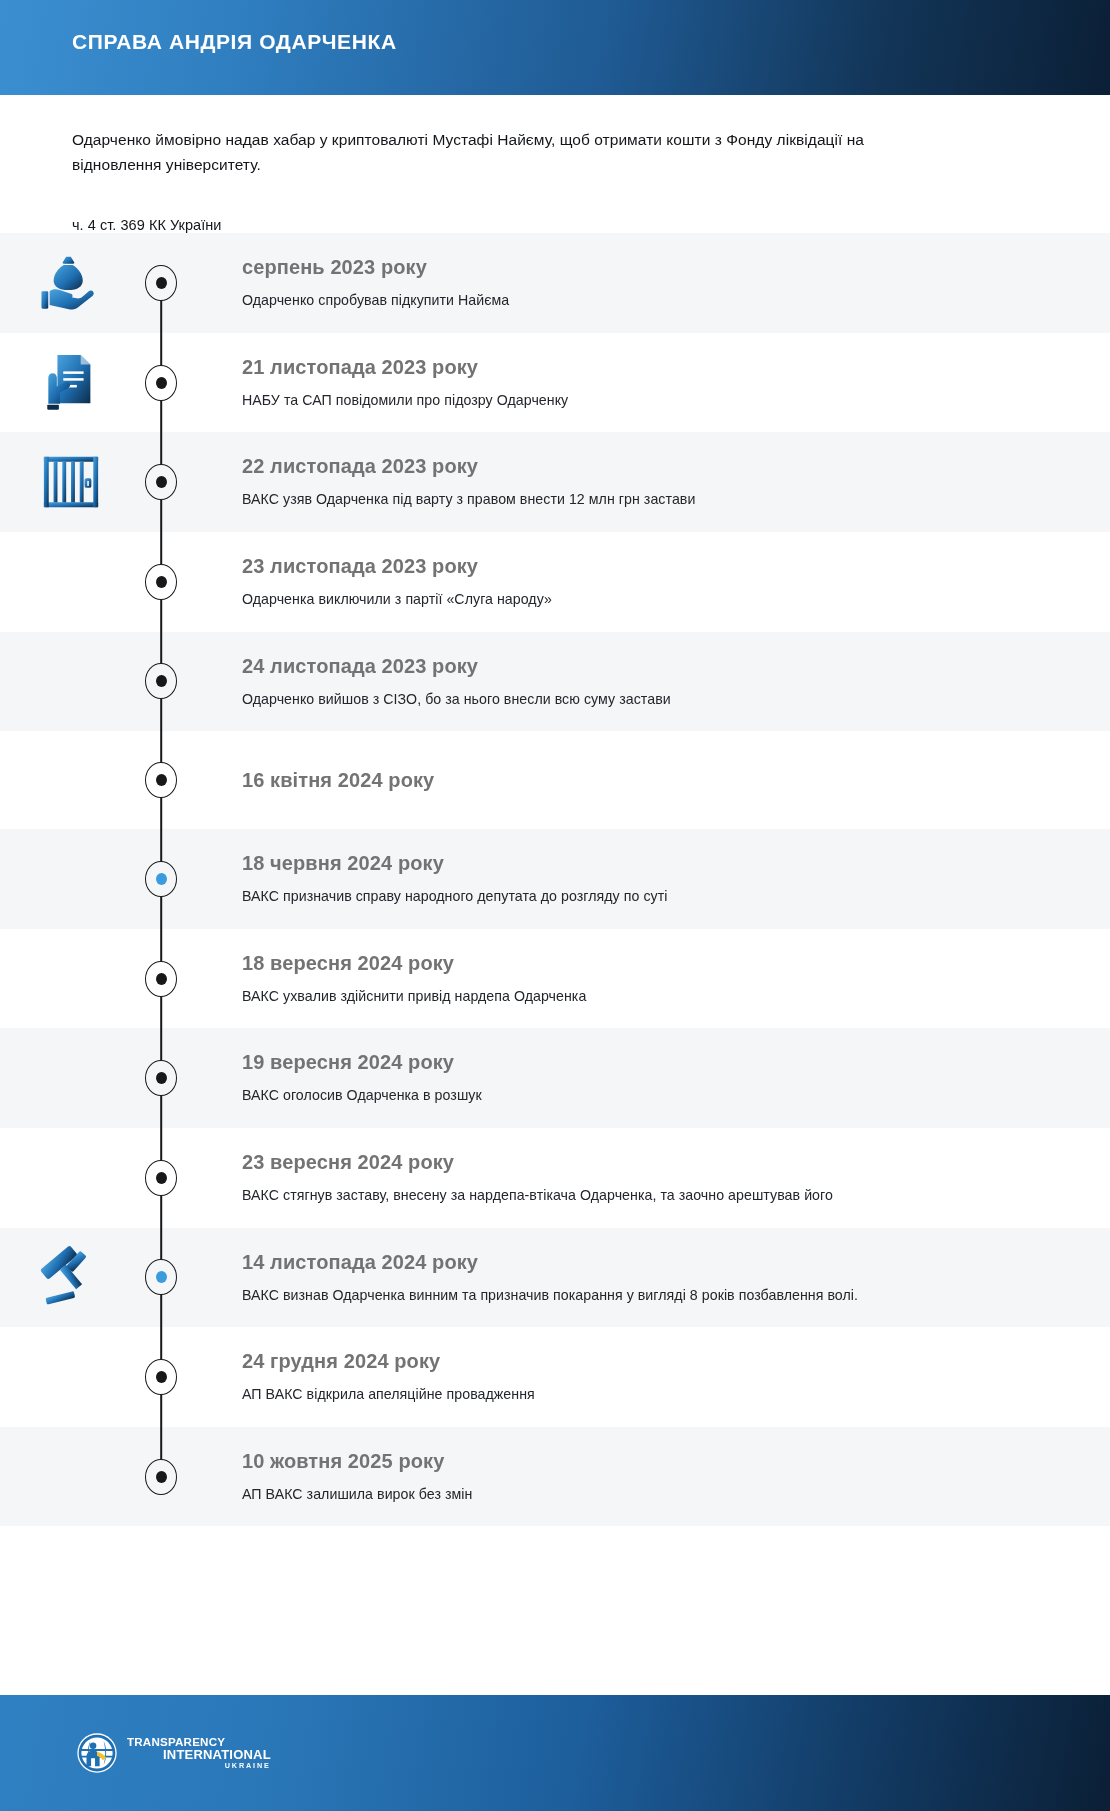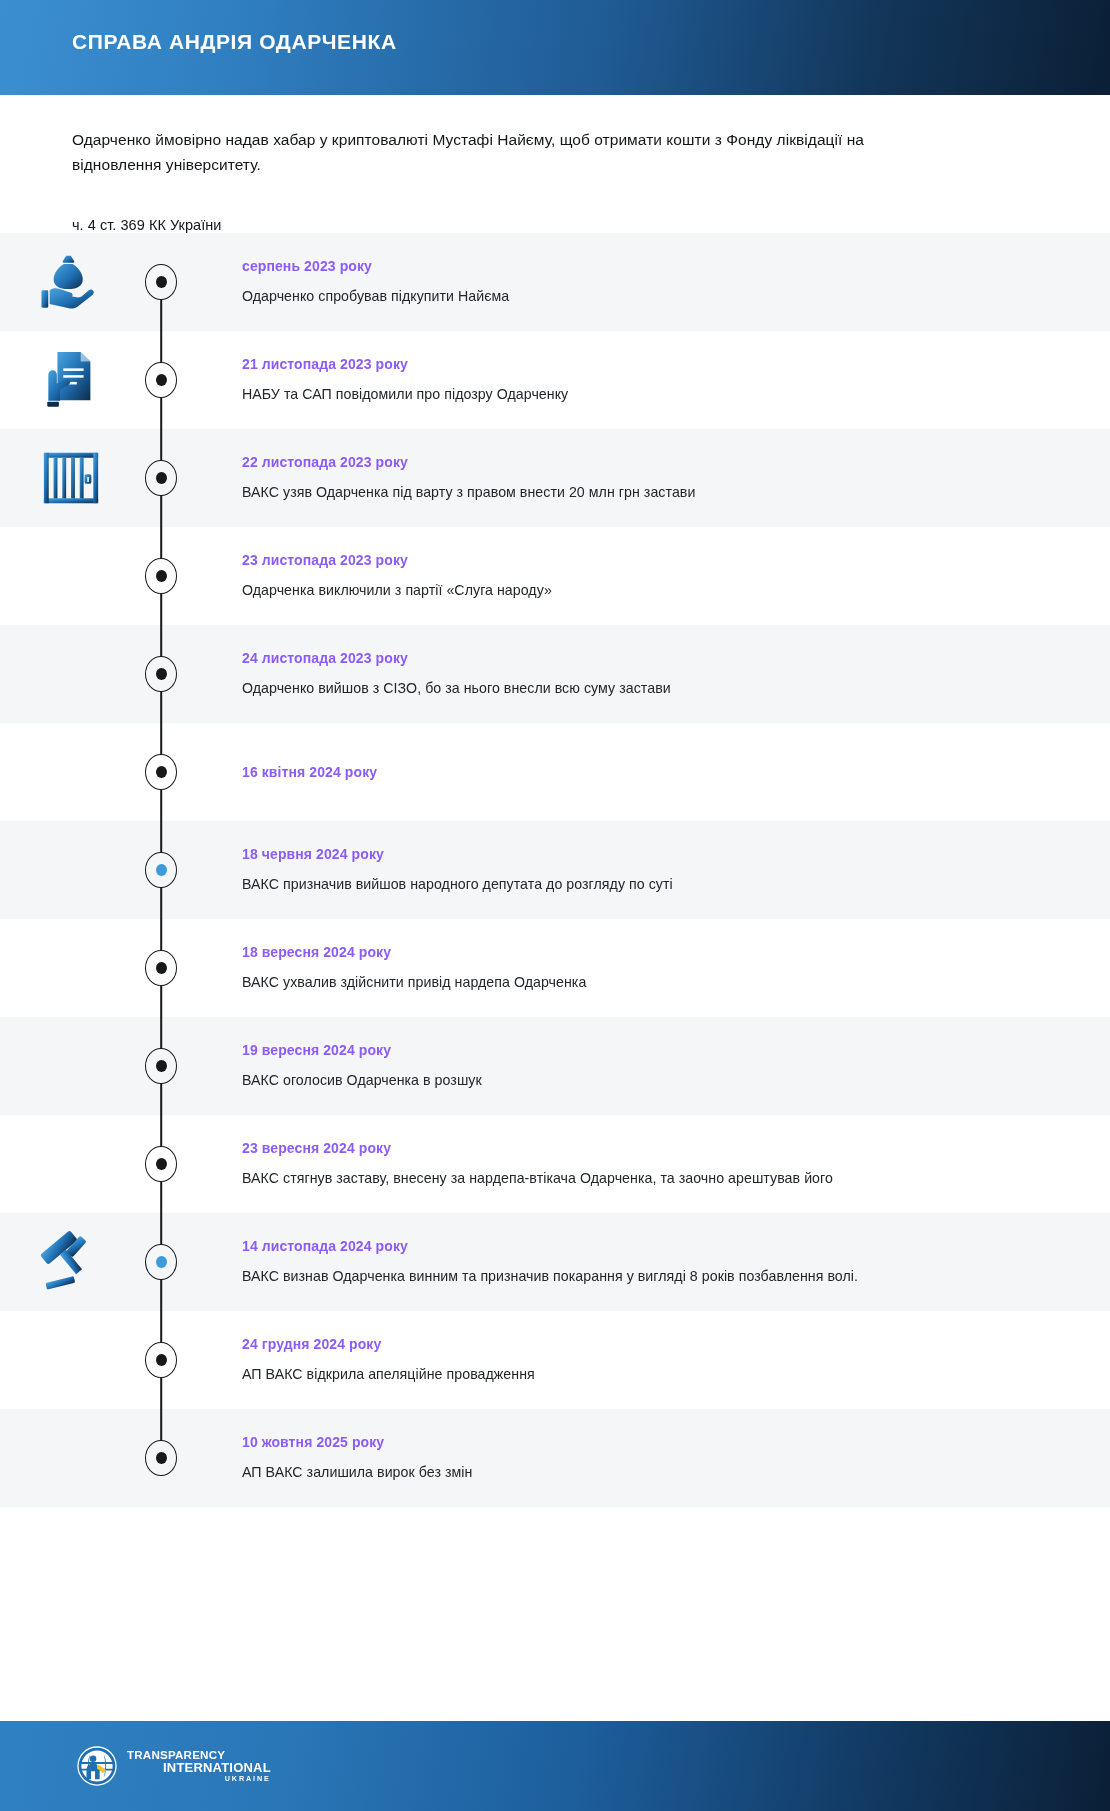--- a/index.html
+++ b/index.html
@@ -126,41 +126,41 @@
   .tl-dot.accent { background: #3c9bdc; }
 
   .tl-body {
     flex: 1 1 auto;
     padding: 22px 40px 22px 50px;
     display: flex;
     flex-direction: column;
     justify-content: center;
   }
   .tl-date {
-    font-size: 14px;
+    font-size: 20px;
     font-weight: bold;
-    color: #8b5cf6;
+    color: #737373;
     letter-spacing: 0.1px;
     line-height: 1.2;
     font-style: normal;
   }
   .tl-desc {
     margin-top: 11px;
     font-size: 14.2px;
     color: #23262b;
     line-height: 1.45;
     letter-spacing: 0.05px;
   }
 
   
   .icon-art { width: 62px; height: 62px; display: block; }
 
   
   .footer {
-    height: 90px;
+    height: 116px;
     flex: 0 0 auto;
     background: linear-gradient(100deg, #2f80c2 0%, #2a77b8 25%, #1d5e9c 52%, #123a63 78%, #0b1f36 100%);
     display: flex;
     align-items: center;
     padding-left: 76px;
   }
   .footer-logo { display: flex; align-items: center; gap: 9px; }
   .footer-logo-mark { width: 42px; height: 42px; flex: 0 0 42px; }
   .footer-logo-text {
     color: #ffffff;
@@ -272,21 +272,21 @@
           </span>
         </div>
         <div class="tl-marker-col">
           <div class="tl-line"></div>
           <div class="tl-marker">
             <div class="tl-dot"></div>
           </div>
         </div>
         <div class="tl-body">
           <div class="tl-date">22 листопада 2023 року</div>
-          <div class="tl-desc">ВАКС узяв Одарченка під варту з правом внести 20 млн грн застави</div>
+          <div class="tl-desc">ВАКС узяв Одарченка під варту з правом внести 12 млн грн застави</div>
         </div>
       </div>
       <div class="tl-row">
         <div class="tl-icon-col"></div>
         <div class="tl-marker-col">
           <div class="tl-line"></div>
           <div class="tl-marker">
             <div class="tl-dot"></div>
           </div>
         </div>
@@ -323,21 +323,21 @@
       <div class="tl-row alt">
         <div class="tl-icon-col"></div>
         <div class="tl-marker-col">
           <div class="tl-line"></div>
           <div class="tl-marker">
             <div class="tl-dot accent"></div>
           </div>
         </div>
         <div class="tl-body">
           <div class="tl-date">18 червня 2024 року</div>
-          <div class="tl-desc">ВАКС призначив вийшов народного депутата до розгляду по суті</div>
+          <div class="tl-desc">ВАКС призначив справу народного депутата до розгляду по суті</div>
         </div>
       </div>
       <div class="tl-row">
         <div class="tl-icon-col"></div>
         <div class="tl-marker-col">
           <div class="tl-line"></div>
           <div class="tl-marker">
             <div class="tl-dot"></div>
           </div>
         </div>

